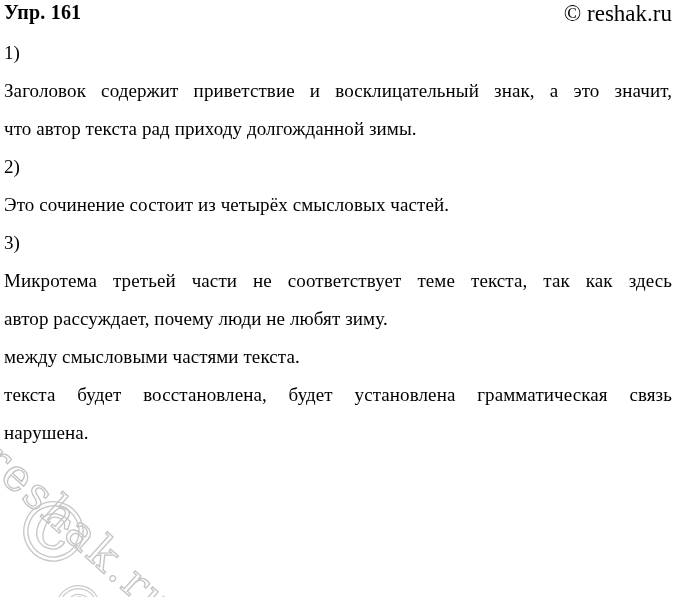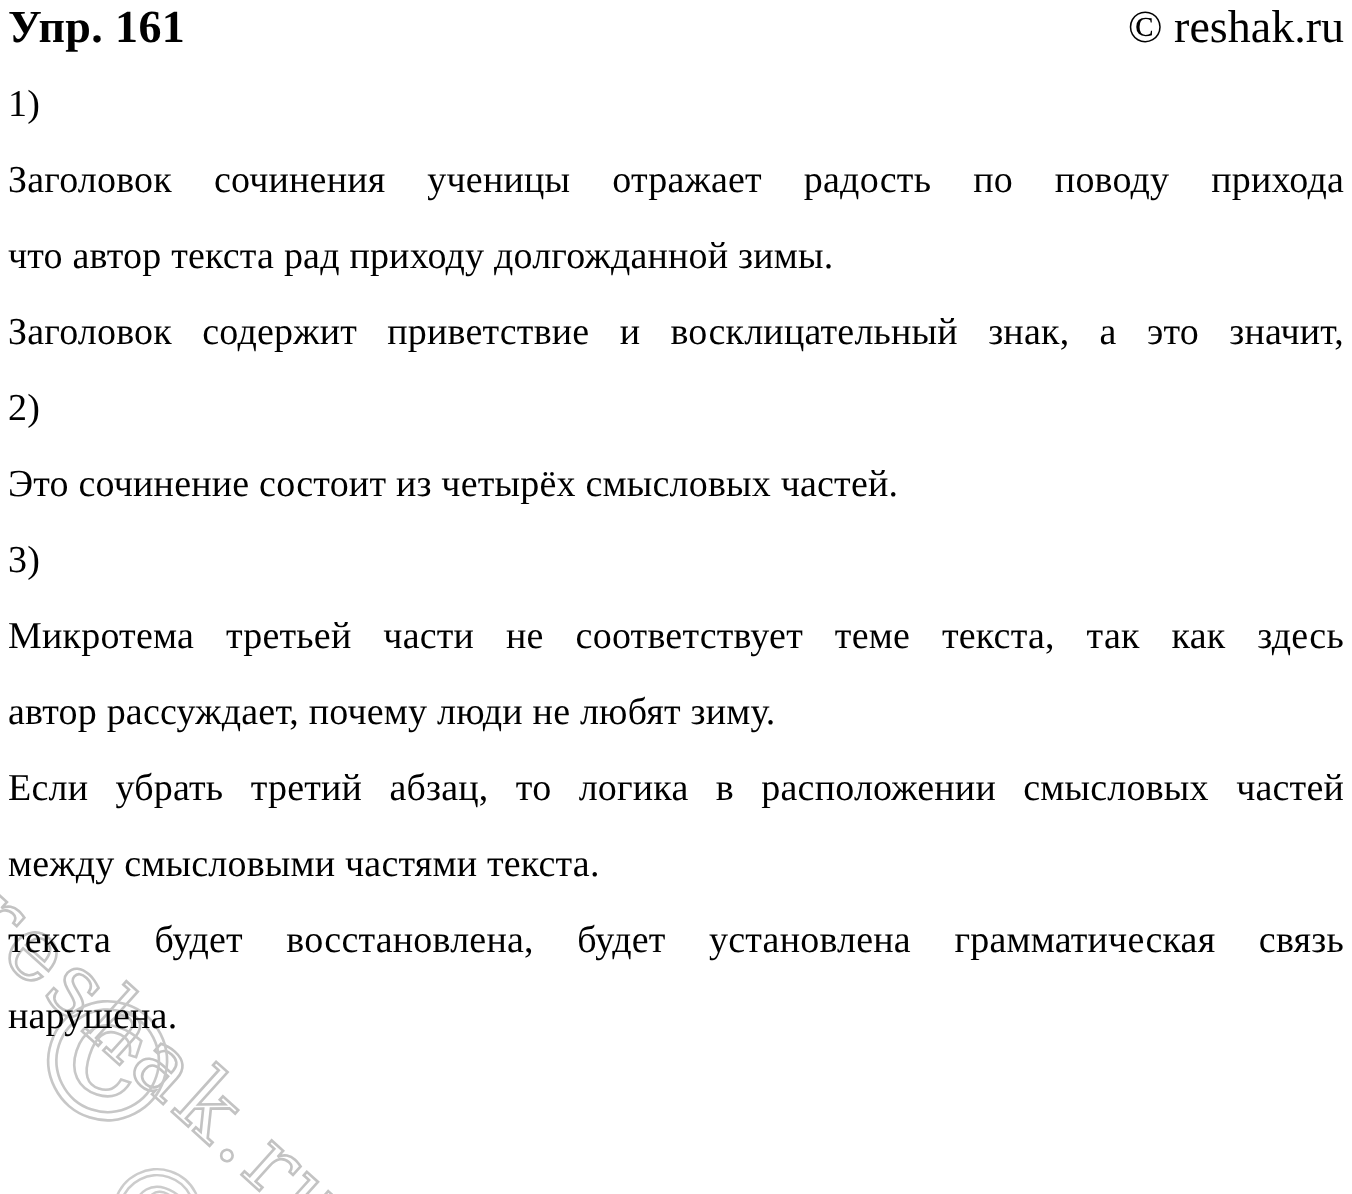--- a/index.html
+++ b/index.html
@@ -22,21 +22,21 @@
   .header {
     display: flex;
     justify-content: space-between;
     align-items: flex-start;
     padding: 1px 4px 0 4px;
     height: 34px;
     box-sizing: border-box;
   }
   .exercise-title {
     font-weight: bold;
-    font-size: 23px;
+    font-size: 20px;
     letter-spacing: 0.2px;
   }
   .site-credit {
     font-size: 23px;
   }
   .doc-lines {
     position: relative;
     z-index: 2;
     padding: 0 4px;
   }
@@ -107,27 +107,25 @@
   </div>
 
   <div class="watermark-layer">
     <span class="wm-text">reshak.ru</span>
     <span class="wm-symbol">©</span>
     <span class="wm-symbol-partial">©</span>
   </div>
 
   <div class="doc-lines">
       <div class="line">1)</div>
-      <div class="line just">Заголовок сочинения ученицы отражает радость по поводу прихода</div>
+      <div class="line just">Заголовок содержит приветствие и восклицательный знак, а это значит,</div>
       <div class="line">что автор текста рад приходу долгожданной зимы.</div>
-      <div class="line just">Заголовок содержит приветствие и восклицательный знак, а это значит,</div>
       <div class="line">2)</div>
       <div class="line">Это сочинение состоит из четырёх смысловых частей.</div>
       <div class="line">3)</div>
       <div class="line just">Микротема третьей части не соответствует теме текста, так как здесь</div>
       <div class="line">автор рассуждает, почему люди не любят зиму.</div>
-      <div class="line just">Если убрать третий абзац, то логика в расположении смысловых частей</div>
       <div class="line">между смысловыми частями текста.</div>
       <div class="line just">текста будет восстановлена, будет установлена грамматическая связь</div>
       <div class="line">нарушена.</div>
     </div>
 
 </div>
 
 </body></html>

